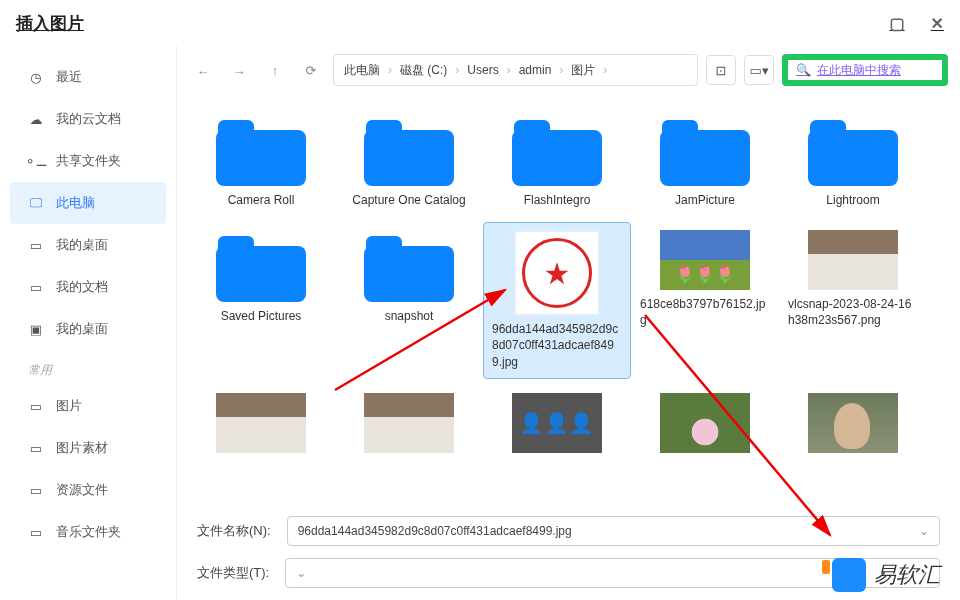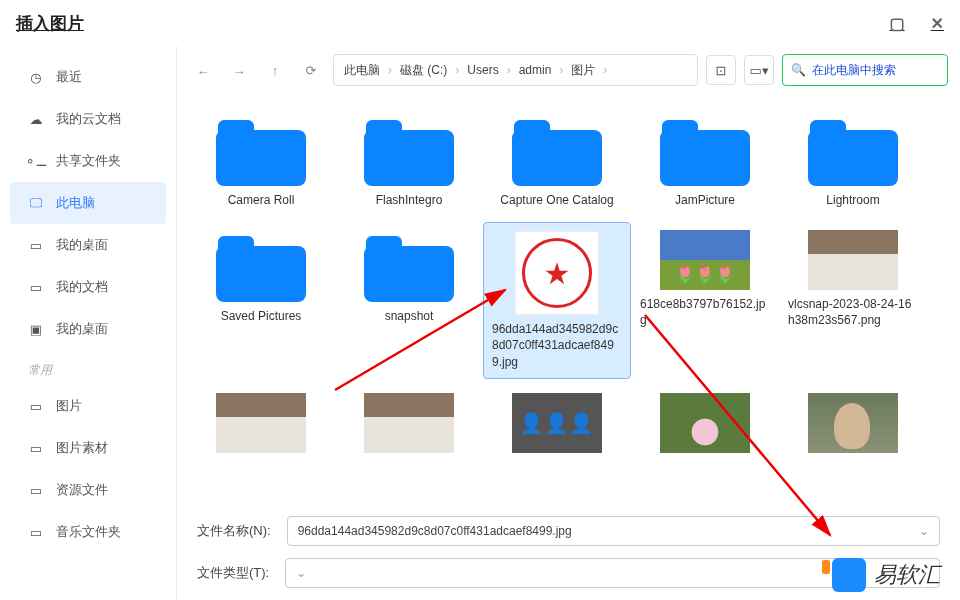--- a/index.html
+++ b/index.html
@@ -10,21 +10,21 @@
     .main { display: flex; height: calc(100% - 46px); }
     .sidebar { width: 176px; border-right: none; display: flex; flex-direction: column; padding-top: 10px; }
     .sidebar-item { display: flex; align-items: center; gap: 12px; padding: 12px 28px; color: #555; cursor: pointer; font-size: 13px; }
     .sidebar-item.active { background: #e8f2ff; color: #2e7dff; border-radius: 4px; margin: 0 10px; padding: 12px 18px;}
     .sidebar-section-label { padding: 12px 28px 6px 28px; color: #aaa; font-size: 12px; font-style: italic; }
     .content { flex: 1; display: flex; flex-direction: column; border-left: 1px solid #eee; }
     .toolbar { height: 40px; display: flex; align-items: center; gap: 8px; padding: 0 12px; margin-top: 4px; }
     .nav-btn { width: 28px; height: 28px; display:flex; align-items:center; justify-content:center; color:#888; cursor:pointer; border-radius:4px;}
     .breadcrumb { flex: 1; border: 1px solid #ddd; height: 32px; border-radius: 4px; display: flex; align-items: center; padding: 0 10px; font-size: 12px; color: #444; gap:4px;}
     .breadcrumb .sep{ color:#bbb; padding:0 4px;}
-    .search-box { width: 166px; height: 32px; border: 1px solid #22c55e; border-radius: 4px; display: flex; align-items: center; padding: 0 8px; color: #1d4ed8; font-size: 12px; gap:6px;}
+    .search-box { width: 166px; height: 32px; border: 6px solid #22c55e; border-radius: 4px; display: flex; align-items: center; padding: 0 8px; color: #8b5cf6; font-size: 12px; gap:6px;text-decoration:underline;}
     .toolbar-icon { width: 30px; height: 30px; display:flex; align-items:center; justify-content:center; border:1px solid #ddd; border-radius:4px; color:#555; cursor:pointer;}
     .file-grid { flex: 1; overflow: auto; padding: 16px 10px 0 10px; }
     .grid-row { display: flex; flex-wrap: nowrap; }
     .file-item { width: 148px; display: flex; flex-direction: column; align-items: center; padding: 8px 6px; cursor: pointer; border-radius: 4px; margin-bottom:6px;}
     .file-item.selected { background: #d8ecff; border: 1px solid #7fb8f2; }
     .file-label { font-size: 12px; color: #333; line-height: 1.35; word-break: break-all; margin-top:6px; max-width:130px;}
     .folder-icon { width: 90px; height: 72px; position: relative; }
     .folder-icon::before { content:''; position:absolute; top:6px; left:2px; width:36px; height:18px; background:#0b84ff; border-radius:6px 6px 0 0;}
     .folder-icon::after { content:''; position:absolute; top:16px; left:0; width:90px; height:56px; background:#0b84ff; border-radius:8px;}
     .thumb { width: 90px; height: 60px; display:flex; align-items:center; justify-content:center; background:#ddd; font-size:10px; color:#777; overflow:hidden;}
@@ -138,25 +138,25 @@
     </div>
 
     <div class="file-grid">
       <div class="grid-row">
         <div class="file-item">
             <div class="folder-icon"></div>
             <div class="file-label">Camera Roll</div>
           </div>
         <div class="file-item">
             <div class="folder-icon"></div>
+            <div class="file-label">Capture One Catalog</div>
+          </div>
+        <div class="file-item">
+            <div class="folder-icon"></div>
             <div class="file-label">FlashIntegro</div>
-          </div>
-        <div class="file-item">
-            <div class="folder-icon"></div>
-            <div class="file-label">Capture One Catalog</div>
           </div>
         <div class="file-item">
             <div class="folder-icon"></div>
             <div class="file-label">JamPicture</div>
           </div>
         <div class="file-item">
             <div class="folder-icon"></div>
             <div class="file-label">Lightroom</div>
           </div>
       </div>

